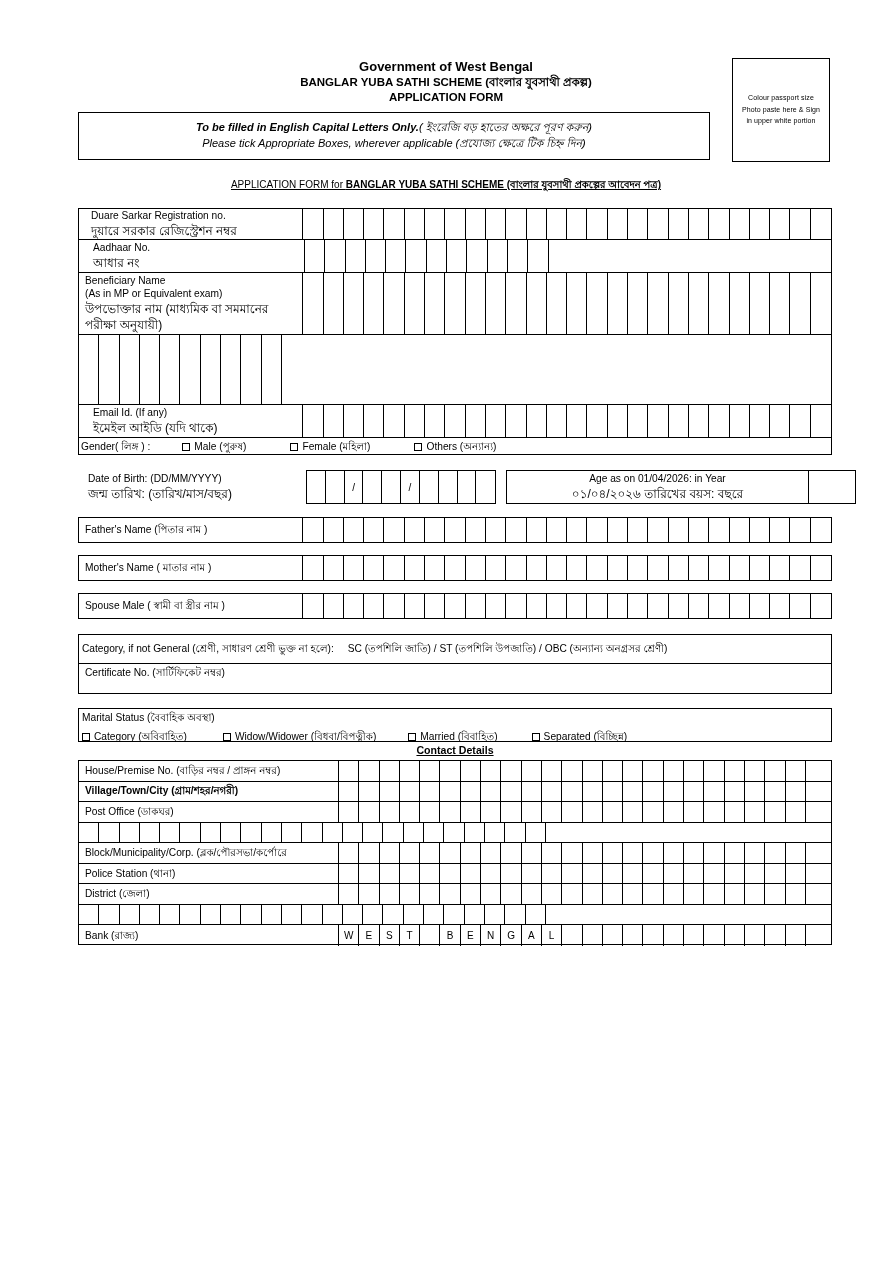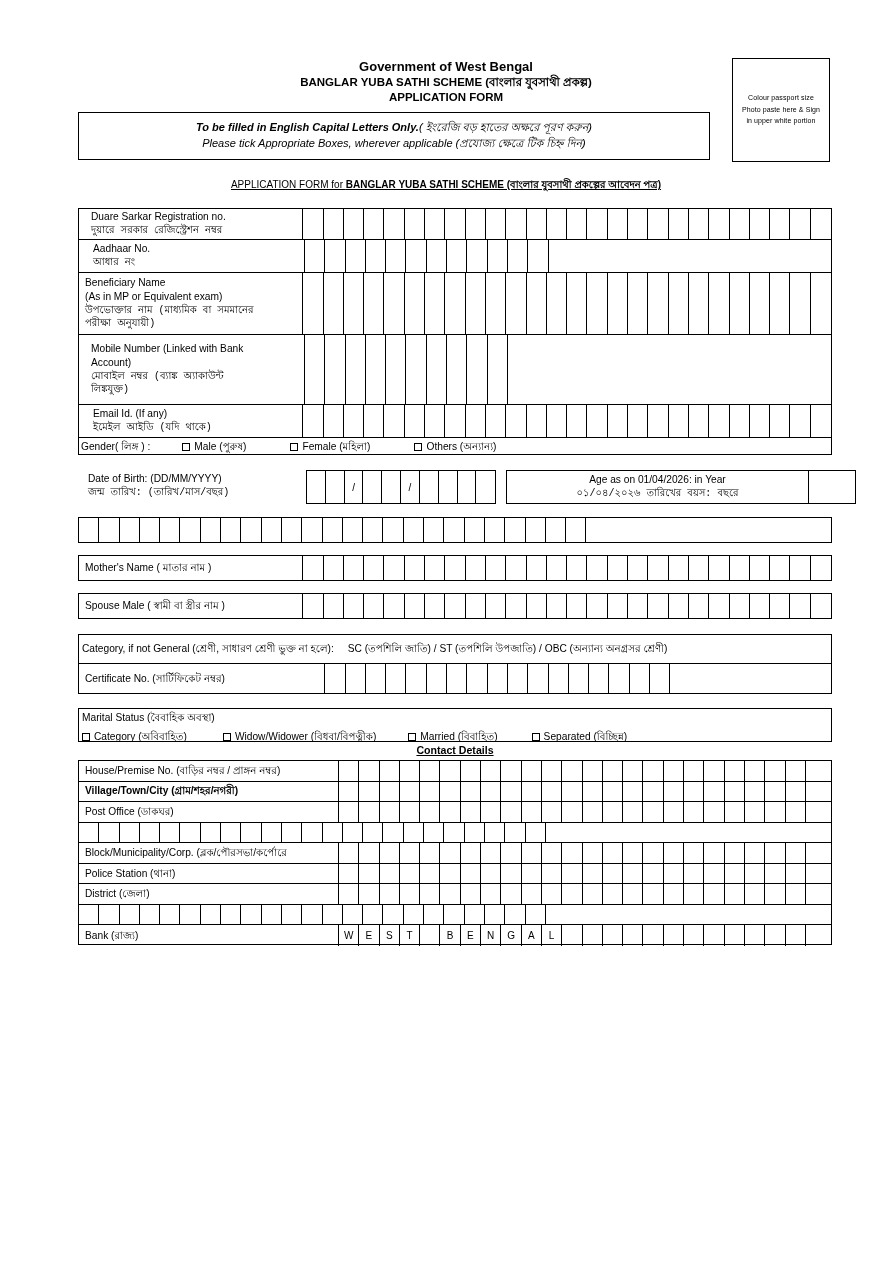--- a/index.html
+++ b/index.html
@@ -64,21 +64,21 @@
     display:flex;align-items:center;justify-content:center;
   }
   .filler{flex:1;}
 
   .cbx{
     display:inline-block;width:8px;height:8px;
     border:1px solid #000;box-sizing:border-box;
     margin-right:4px;vertical-align:-1px;
   }
   .inline{font-size:10.2px;white-space:nowrap;}
-  .bn{font-size:10px;font-family:Liberation Mono, monospace;}
+  .bn{font-size:12px;}
 </style>
 </head>
 <body>
 
 <div class="page">
 
   <div class="header-wrap">
     <div class="hdr-line hdr1">Government of West Bengal</div>
     <div class="hdr-line hdr2">BANGLAR YUBA SATHI SCHEME (বাংলার যুবসাথী প্রকল্প)</div>
     <div class="hdr-line hdr3">APPLICATION FORM</div>
@@ -191,26 +191,20 @@
           <div class="cell" style="width: 20.3px;"></div>
           <div class="cell" style="width: 20.3px;"></div>
           <div class="cell" style="width: 20.3px;"></div>
           <div class="cell" style="width: 20.3px;"></div>
           <div class="cell" style="width: 20.3px;"></div>
           <div class="cell" style="width: 20.3px; border-right: none;"></div>
         </div>
     </div>
 
     <div class="row" style="height:70px;">
-      <div class="lbl" style="width:226px;">
-        <div style="padding-left:6px;">Mobile Number (Linked with Bank</div>
-        <div style="padding-left:6px;">Account)</div>
-        <div class="bn" style="padding-left:6px;">মোবাইল নম্বর (ব্যাঙ্ক অ্যাকাউন্ট</div>
-        <div class="bn" style="padding-left:6px;">লিঙ্কযুক্ত)</div>
-      </div>
       <div class="cells">
           <div class="cell" style="width: 20.3px;"></div>
           <div class="cell" style="width: 20.3px;"></div>
           <div class="cell" style="width: 20.3px;"></div>
           <div class="cell" style="width: 20.3px;"></div>
           <div class="cell" style="width: 20.3px;"></div>
           <div class="cell" style="width: 20.3px;"></div>
           <div class="cell" style="width: 20.3px;"></div>
           <div class="cell" style="width: 20.3px;"></div>
           <div class="cell" style="width: 20.3px;"></div>
@@ -288,20 +282,21 @@
     <div class="blk" style="left:428px;top:0;width:350px;height:34px;display:flex;">
       <div style="flex:1;border-right:1px solid #000;display:flex;flex-direction:column;align-items:center;justify-content:center;font-size:10.2px;line-height:1.35;">
         <div>Age as on 01/04/2026: in Year</div>
         <div class="bn">০১/০৪/২০২৬ তারিখের বয়স: বছরে</div>
       </div>
       <div style="width:46px;"></div>
     </div>
   </div>
 
   <div class="blk" style="left:78px;top:517px;width:754px;height:26px;display:flex;">
+    <div class="lbl" style="width:226px;justify-content:center;">Father's Name (পিতার নাম )</div>
     <div class="cells">
         <div class="cell" style="width: 20.3px;"></div>
         <div class="cell" style="width: 20.3px;"></div>
         <div class="cell" style="width: 20.3px;"></div>
         <div class="cell" style="width: 20.3px;"></div>
         <div class="cell" style="width: 20.3px;"></div>
         <div class="cell" style="width: 20.3px;"></div>
         <div class="cell" style="width: 20.3px;"></div>
         <div class="cell" style="width: 20.3px;"></div>
         <div class="cell" style="width: 20.3px;"></div>
@@ -387,21 +382,21 @@
         <div class="cell" style="width: 20.3px;"></div>
         <div class="cell" style="width: 20.3px; border-right: none;"></div>
       </div>
   </div>
 
   <div class="blk" style="left:78px;top:634px;width:754px;height:60px;">
     <div class="row" style="height:29px;align-items:center;">
       <div class="inline" style="padding-left:3px;">Category, if not General (শ্রেণী, সাধারণ শ্রেণী ভুক্ত না হলে):</div>
       <div class="inline" style="margin-left:14px;">SC (তপশিলি জাতি) / ST (তপশিলি উপজাতি) / OBC (অন্যান্য অনগ্রসর শ্রেণী)</div>
     </div>
-    <div class="row" style="height:29px;">
+    <div class="row" style="height:29px;flex-direction:column;">
       <div class="lbl nb" style="width:226px;justify-content:center;">Certificate No. (সার্টিফিকেট নম্বর)</div>
       <div class="cells" style="flex:none;">
           <div class="cell" style="width: 20.3px;"></div>
           <div class="cell" style="width: 20.3px;"></div>
           <div class="cell" style="width: 20.3px;"></div>
           <div class="cell" style="width: 20.3px;"></div>
           <div class="cell" style="width: 20.3px;"></div>
           <div class="cell" style="width: 20.3px;"></div>
           <div class="cell" style="width: 20.3px;"></div>
           <div class="cell" style="width: 20.3px;"></div>

